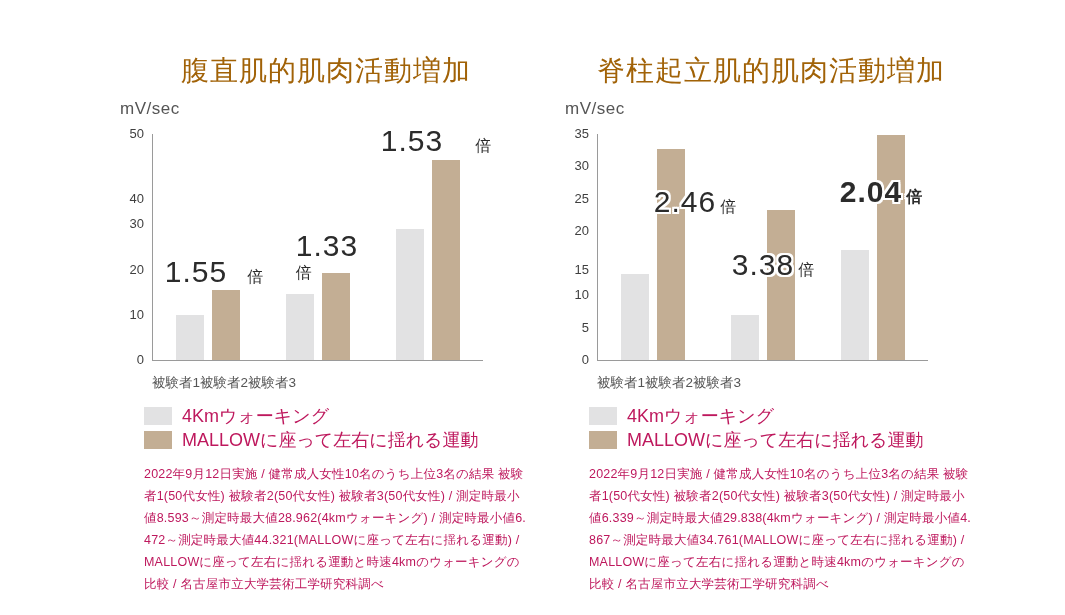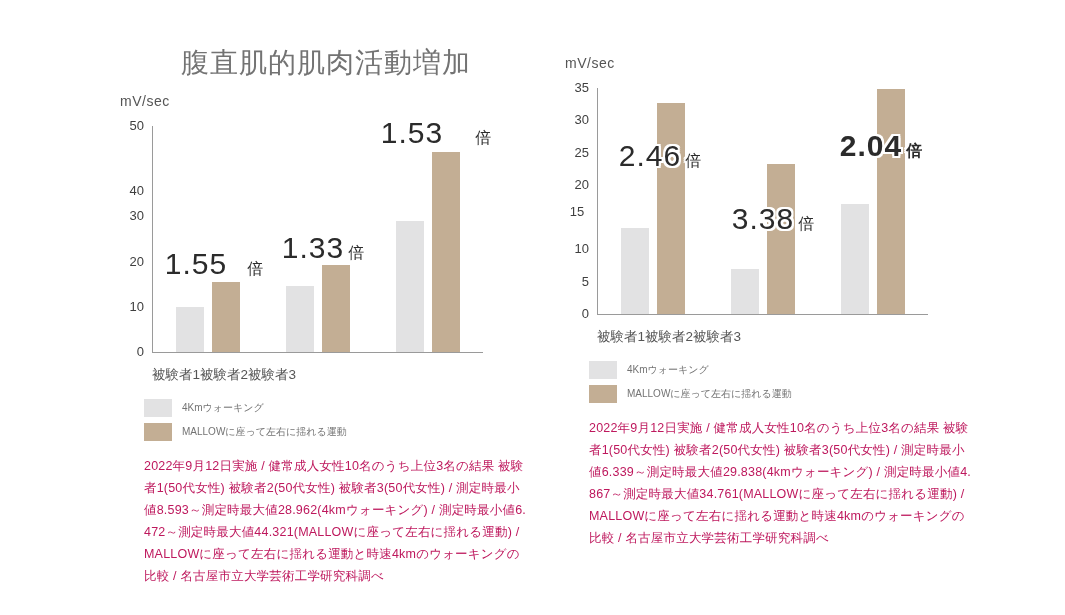--- a/index.html
+++ b/index.html
@@ -5,24 +5,24 @@
   html,body{margin:0;padding:0;}
   body{
     width:1065px;height:615px;position:relative;background:#ffffff;overflow:hidden;
     font-family:"Liberation Sans","DejaVu Sans",sans-serif;
   }
   .panel{position:absolute;top:40px;width:412px;}
   .panel.left{left:120px;}
   .panel.right{left:565px;}
 
   .chart-title{
-    margin:0;padding-top:8px;font-size:28px;line-height:30px;font-weight:500;
-    color:#737373;text-align:center;letter-spacing:1px;white-space:nowrap;
+    margin:8px;padding-top:8px;font-size:28px;line-height:30px;font-weight:500;
+    color:#a16207;text-align:center;letter-spacing:1px;white-space:nowrap;
   }
-  .unit{margin-top:16px;font-size:14px;line-height:14px;color:#555;letter-spacing:.5px;}
+  .unit{margin-top:16px;font-size:17px;line-height:14px;color:#555;letter-spacing:.5px;}
 
   .chart{position:relative;height:228px;margin-top:18px;}
   .yaxis{position:absolute;left:0;top:0;width:24px;height:226px;}
   .tick-label{
     position:absolute;right:0;width:100%;text-align:right;
     font-size:13px;line-height:18px;color:#3f3f3f;
   }
   .plot{
     position:absolute;left:32px;top:0;width:330px;height:226px;
     border-left:1px solid #9a9a9a;border-bottom:1px solid #9a9a9a;
@@ -39,21 +39,21 @@
   }
   .mult-num{font-size:30px;letter-spacing:1px;}
   .mult-suffix{font-size:16px;margin-left:4px;}
 
   .xlabels{margin:12px 0 0 32px;width:330px;display:flex;justify-content:flex-start;}
   .xlabel{font-size:13.5px;line-height:18px;color:#555;}
 
   .legend{margin:15px 0 0 24px;}
   .legend-row{display:flex;align-items:center;margin-bottom:6px;}
   .swatch{width:28px;height:18px;margin-right:10px;flex:0 0 auto;}
-  .legend-label{font-size:10px;line-height:18px;color:#737373;}
+  .legend-label{font-size:18px;line-height:18px;color:#be185d;}
 
   .footnote{
     margin:14px 0 0 24px;width:388px;
     font-size:12.5px;line-height:22px;color:#be185d;letter-spacing:.2px;
     text-align:left;word-break:break-all;
   }
 </style>
 </head>
 <body>
 
@@ -79,21 +79,21 @@
           <div class="bar" style="height: 87px; background: rgb(195, 174, 148);"></div>
         </div>
         <div class="group">
           <div class="bar" style="height: 131px; background: rgb(226, 226, 227);"></div>
           <div class="bar" style="height: 200px; background: rgb(195, 174, 148);"></div>
         </div>
         <div class="mult" style="left: 61px; top: 138px; gap: 16px;">
           <span class="mult-num">1.55</span>
           <span class="mult-suffix">倍</span>
         </div>
-        <div class="mult" style="left: 170px; top: 122px;">
+        <div class="mult" style="left: 170px; top: 122px; flex-direction: column;">
           <span class="mult-num">1.33</span>
           <span class="mult-suffix">倍</span>
         </div>
         <div class="mult" style="left: 283px; top: 7px; gap: 28px;">
           <span class="mult-num">1.53</span>
           <span class="mult-suffix">倍</span>
         </div>
       </div>
   </div>
   <div class="xlabels">
@@ -108,46 +108,47 @@
     </div>
     <div class="legend-row">
       <span class="swatch" style="background: rgb(195, 174, 148);"></span>
       <span class="legend-label">MALLOWに座って左右に揺れる運動</span>
     </div>
   </div>
   <p class="footnote">2022年9月12日実施 / 健常成人女性10名のうち上位3名の結果 被験者1(50代女性) 被験者2(50代女性) 被験者3(50代女性) / 測定時最小値8.593～測定時最大値28.962(4kmウォーキング) / 測定時最小値6.472～測定時最大値44.321(MALLOWに座って左右に揺れる運動) / MALLOWに座って左右に揺れる運動と時速4kmのウォーキングの比較 / 名古屋市立大学芸術工学研究科調べ</p>
 </section>
 
 <section class="panel right">
+  <h2 class="chart-title">脊柱起立肌的肌肉活動増加</h2>
   <div class="unit">mV/sec</div>
   <div class="chart">
     <div class="yaxis">
         <div class="tick-label" style="top: 217px;">0</div>
         <div class="tick-label" style="top: 184.714px;">5</div>
         <div class="tick-label" style="top: 152.429px;">10</div>
-        <div class="tick-label" style="top: 115px; text-align: center;">15</div>
+        <div class="tick-label" style="top: 127px;">15</div>
         <div class="tick-label" style="top: 87.8571px;">20</div>
         <div class="tick-label" style="top: 55.5714px;">25</div>
         <div class="tick-label" style="top: 23.2857px;">30</div>
         <div class="tick-label" style="top: -9px;">35</div>
       </div>
     <div class="plot">
         <div class="group">
           <div class="bar" style="height: 86px; background: rgb(226, 226, 227);"></div>
           <div class="bar" style="height: 211px; background: rgb(195, 174, 148);"></div>
         </div>
         <div class="group">
           <div class="bar" style="height: 45px; background: rgb(226, 226, 227);"></div>
           <div class="bar" style="height: 150px; background: rgb(195, 174, 148);"></div>
         </div>
         <div class="group">
           <div class="bar" style="height: 110px; background: rgb(226, 226, 227);"></div>
           <div class="bar" style="height: 225px; background: rgb(195, 174, 148);"></div>
         </div>
-        <div class="mult" style="left: 62px; top: 68px;">
+        <div class="mult" style="left: 97px; top: 68px;">
           <span class="mult-num">2.46</span>
           <span class="mult-suffix">倍</span>
         </div>
         <div class="mult" style="left: 175px; top: 131px;">
           <span class="mult-num">3.38</span>
           <span class="mult-suffix">倍</span>
         </div>
         <div class="mult" style="left: 283px; top: 58px; font-weight: bold;">
           <span class="mult-num">2.04</span>
           <span class="mult-suffix">倍</span>

